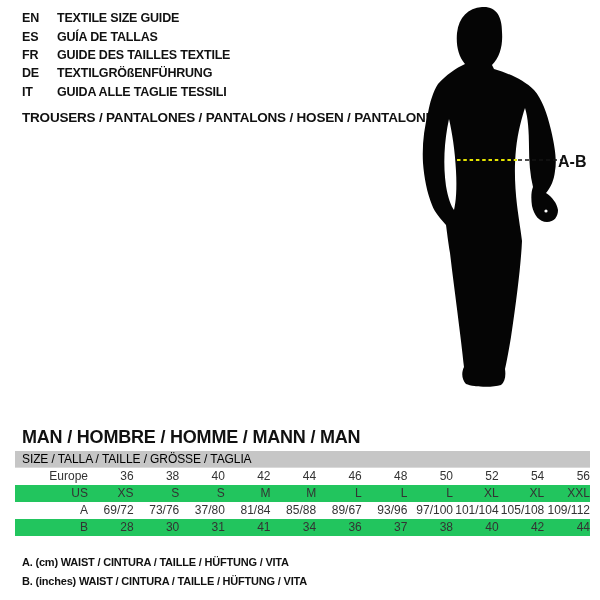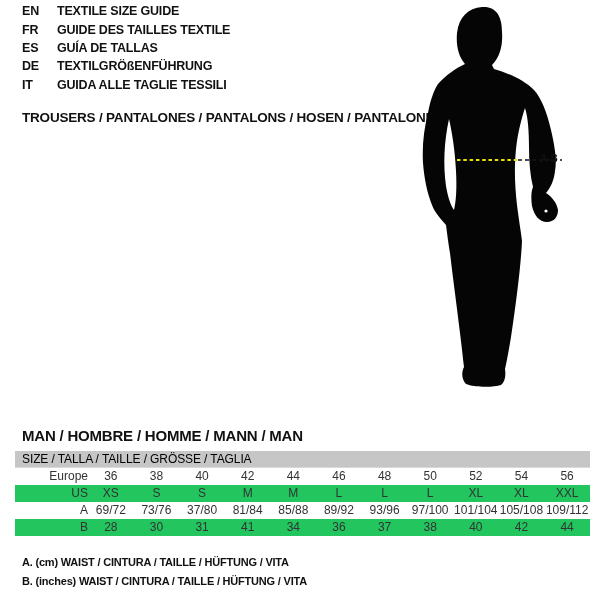--- a/index.html
+++ b/index.html
@@ -1,66 +1,66 @@
 <!DOCTYPE html>
 <html><head>
 <meta charset="utf-8">
 <style>
   html,body { margin:0; padding:0; background:#ffffff; }
   .page {
     position:relative; width:600px; height:600px; background:#ffffff;
     font-family:"Liberation Sans", sans-serif; color:#111; overflow:hidden;
   }
   
-  .lang-list { position:absolute; left:22px; top:2px; }
+  .lang-list { position:absolute; left:22px; top:9px; }
   .lang-row { display:flex; height:18.4px; align-items:center;
               font-weight:700; font-size:12.5px; letter-spacing:-0.2px; }
   .lang-code { width:35px; flex:0 0 35px; }
   
   .category-title { position:absolute; left:22px; top:110px;
                     font-weight:700; font-size:13.5px; letter-spacing:-0.2px; white-space:nowrap; }
   .section-title  { position:absolute; left:22px; top:427px;
-                    font-weight:700; font-size:15px; letter-spacing:-0.2px; white-space:nowrap; }
+                    font-weight:700; font-size:18px; letter-spacing:-0.2px; white-space:nowrap; }
   
   .figure-wrap { position:absolute; left:405px; top:5px; width:160px; height:390px; }
   .figure-wrap svg { display:block; width:160px; height:390px; }
-  .ab-label { position:absolute; left:540px; top:153px; font-weight:700; font-size:10px; }
+  .ab-label { position:absolute; left:558px; top:153px; font-weight:700; font-size:16px; }
   
   .table-wrap { position:absolute; left:15px; top:451px; width:575px; }
   .table-header-bar { background:#c6c6c6; height:17px; line-height:17px; padding-left:7px;
                       font-size:12px; color:#000000; border-bottom:1px solid #d9d9d9;
                       box-sizing:border-box; letter-spacing:-0.1px; }
   table.size-table { width:100%; border-collapse:collapse; table-layout:fixed;
                      font-size:12px; color:#333; }
   table.size-table col.col-label { width:73px; }
-  table.size-table td { height:17px; padding:0; line-height:17px; text-align:center;
+  table.size-table td { height:17px; padding:0; line-height:17px; text-align:right;
                         vertical-align:middle; white-space:nowrap; overflow:hidden; }
   table.size-table td.lbl { text-align:right; padding-left:7px; }
   table.size-table tr.stripe { background:#22c55e; }
   
   .footnotes { position:absolute; left:22px; top:553px; font-weight:700;
                font-size:11px; line-height:18.5px; letter-spacing:-0.2px; }
 </style>
 </head>
 <body>
 
 <div class="page">
 
   <div class="lang-list">
     <div class="lang-row">
       <span class="lang-code">EN</span>
       <span>TEXTILE SIZE GUIDE</span>
     </div>
     <div class="lang-row">
+      <span class="lang-code">ES</span>
+      <span>GUÍA DE TALLAS</span>
+    </div>
+    <div class="lang-row">
       <span class="lang-code">FR</span>
       <span>GUIDE DES TAILLES TEXTILE</span>
-    </div>
-    <div class="lang-row">
-      <span class="lang-code">ES</span>
-      <span>GUÍA DE TALLAS</span>
     </div>
     <div class="lang-row">
       <span class="lang-code">DE</span>
       <span>TEXTILGRÖßENFÜHRUNG</span>
     </div>
     <div class="lang-row">
       <span class="lang-code">IT</span>
       <span>GUIDA ALLE TAGLIE TESSILI</span>
     </div>
   </div>
@@ -162,21 +162,21 @@
           <td>XL</td>
           <td>XXL</td>
         </tr>
         <tr>
           <td class="lbl">A</td>
           <td>69/72</td>
           <td>73/76</td>
           <td>37/80</td>
           <td>81/84</td>
           <td>85/88</td>
-          <td>89/92</td>
+          <td>89/67</td>
           <td>93/96</td>
           <td>97/100</td>
           <td>101/104</td>
           <td>105/108</td>
           <td>109/112</td>
         </tr>
         <tr class="stripe">
           <td class="lbl">B</td>
           <td>28</td>
           <td>30</td>

